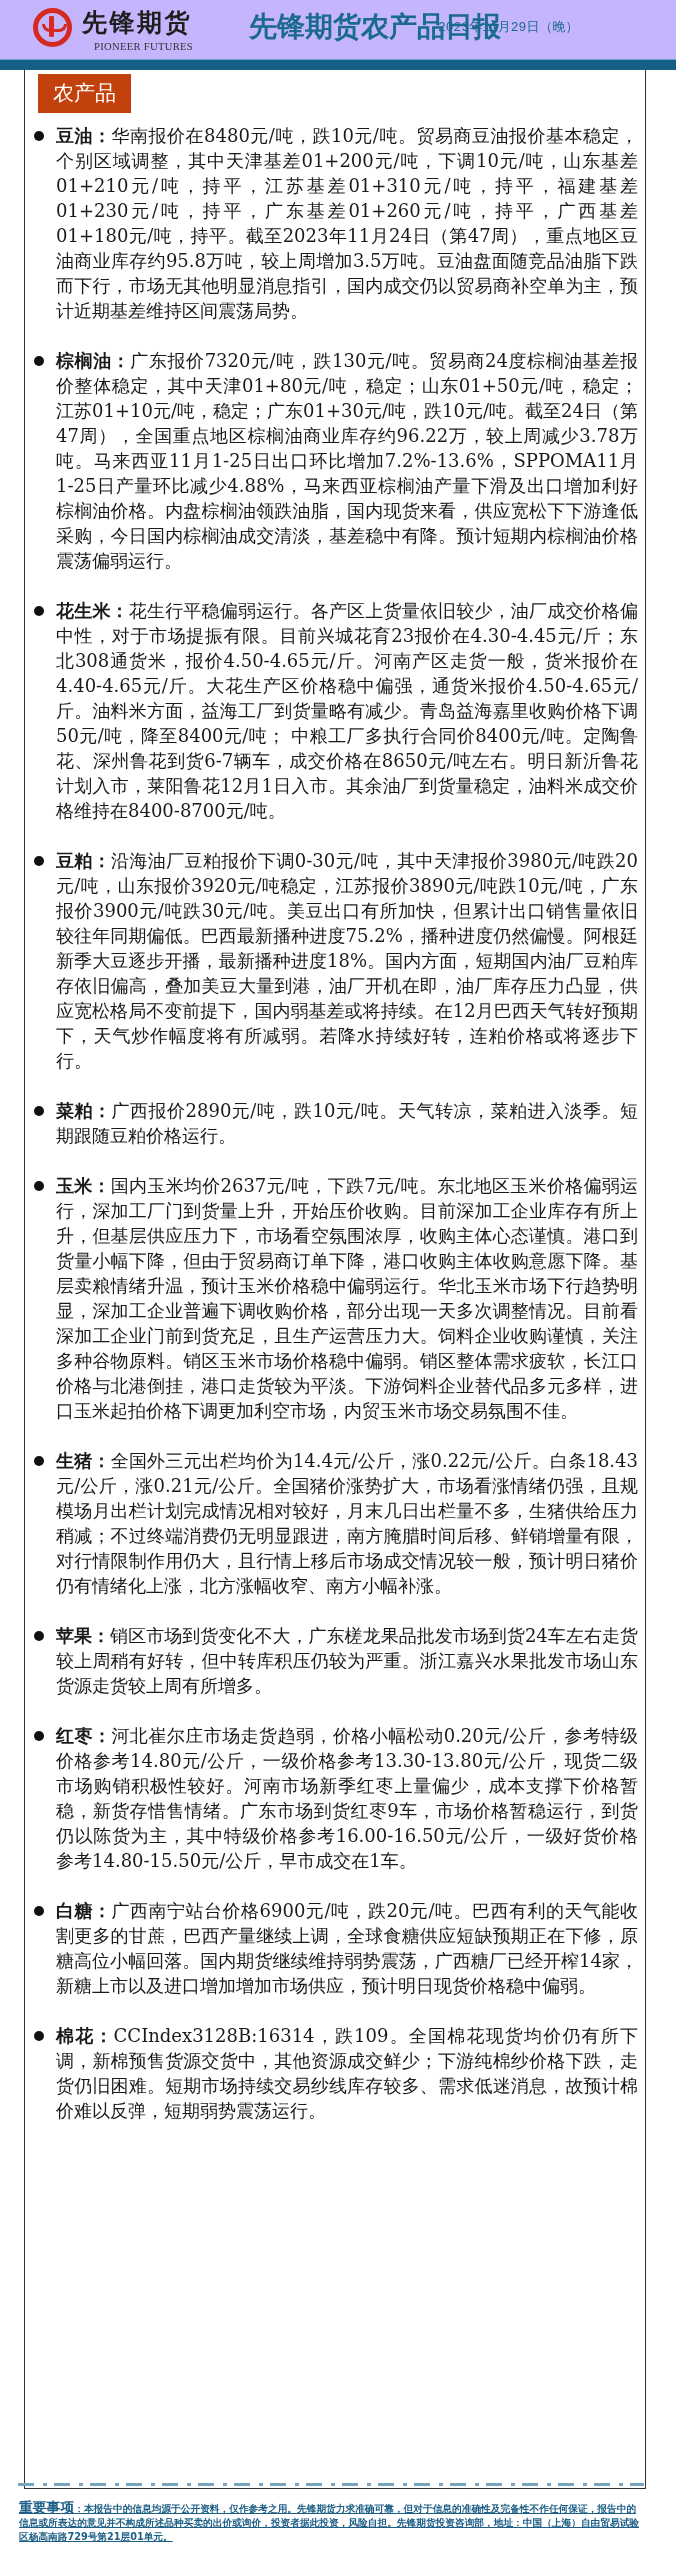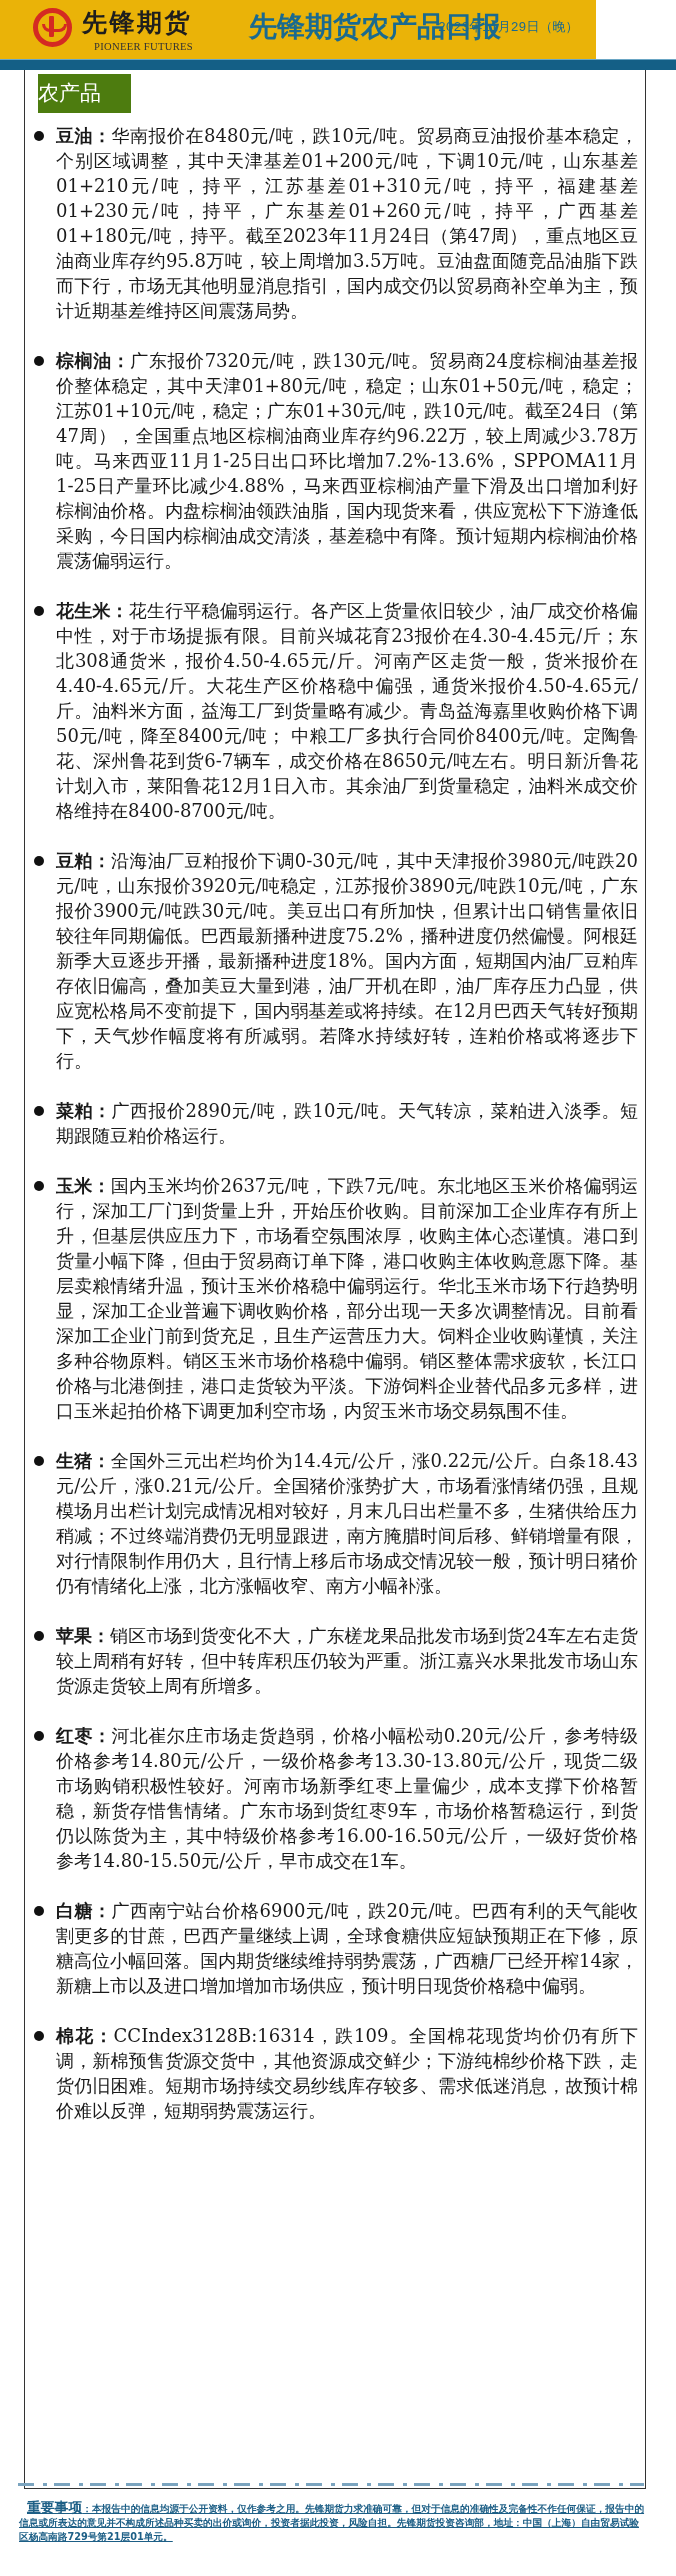--- a/index.html
+++ b/index.html
@@ -1,20 +1,20 @@
 <!DOCTYPE html>
 <html style="font-size:10px"><head>
   <meta charset="utf-8">
   <style>
     html, body { margin: 0; padding: 0; background: #ffffff; }
     body { width: 676px; height: 2576px; position: relative; overflow: hidden;
            font-family: "DejaVu Serif", "Liberation Serif", serif; color: #1a1a1a; }
 
     
-    .header { position: absolute; left: 0; top: 0; width: 596px; height: 59px; background: #eab308; }
+    .header { position: absolute; left: 0; top: 0; width: 676px; height: 59px; background: #c4b5fd; }
     .logo { position: absolute; left: 33px; top: 7.5px; width: 182px; height: 50px; }
     .logo-circle { position: absolute; left: 0; top: 0; width: 39px; height: 39px; border-radius: 50%;
                    border: 5.6px solid #d42a22; box-sizing: border-box; }
     .logo-circle::before { content: ""; position: absolute; left: 11.3px; top: 3.8px; width: 5px; height: 21px;
                    background: #d42a22; border-radius: 1.3px; }
     .logo-circle::after { content: ""; position: absolute; left: 3.8px; top: 11.3px; width: 19px; height: 5px;
                    border: 3.1px solid #d42a22; border-top: none; border-radius: 0 0 8.8px 8.8px; background: transparent; }
     .logo-cn { position: absolute; left: 49px; top: 0; font-family: "DejaVu Serif", serif; font-weight: bold;
                font-size: 25px; letter-spacing: 2.5px; color: #1e1e1e; line-height: 30px; }
     .logo-en { position: absolute; left: 61px; top: 33px; font-family: "Liberation Serif", serif;
@@ -24,37 +24,37 @@
     .title-date { position: absolute; left: 438px; top: 20px; font-family: Liberation Mono, monospace;
              font-size: 13px; color: #1a6a8f; line-height: 16.3px; }
     .top-bar { position: absolute; left: 0; top: 59px; width: 676px; height: 10.6px; background: #145f86;
                border-top: 1.3px solid #6aa6c4; box-sizing: border-box; }
 
     
     .frame { position: absolute; left: 24px; top: 70px; width: 622px; height: 2419px;
              border-left: 1.3px solid #333; border-right: 1.3px solid #333; border-bottom: 1.3px solid #333;
              box-sizing: border-box; }
     .section-tag { position: absolute; left: 38px; top: 74px; width: 93px; height: 39px;
-                   background: #4d7c0f; color: #fff; font-family: "DejaVu Sans", sans-serif;
-                   font-size: 21px; line-height: 39px; text-align: left; }
+                   background: #c2410c; color: #fff; font-family: "DejaVu Sans", sans-serif;
+                   font-size: 21px; line-height: 39px; text-align: center; }
 
     .content { position: absolute; left: 31px; top: 123px; width: 607px; }
     .item { position: relative; padding-left: 25px; margin-bottom: 25px;
             font-size: 18px; line-height: 25px; text-align: justify; }
     .bullet { position: absolute; left: 2.5px; top: 7.5px; width: 10.6px; height: 10.6px; border-radius: 50%; background: #111; }
     .item-name { font-weight: bold; }
     .item-text { }
 
     .dash-line { position: absolute; left: 17.5px; top: 2483px; width: 626px; height: 3.1px;
                  background: repeating-linear-gradient(90deg, #7ba4bf 0 16.3px, transparent 16.3px 25px, #7ba4bf 25px 29px, transparent 29px 36px); }
 
     .disclaimer { position: absolute; left: 19px; top: 2501px; width: 626px;
                   font-family: "DejaVu Sans", sans-serif; font-size: 9.7px; font-weight: bold;
                   color: #1d5f86; line-height: 13.8px; }
-    .disclaimer-label { font-size: 13.8px; text-decoration: underline; margin-left: 8px; }
+    .disclaimer-label { font-size: 13.8px; text-decoration: underline; }
     .disclaimer-text { text-decoration: underline; }
   </style>
 </head>
 <body>
 
 <div class="header">
   <div class="logo">
     <div class="logo-circle"></div>
     <div class="logo-cn">先锋期货</div>
     <div class="logo-en">PIONEER FUTURES</div>

